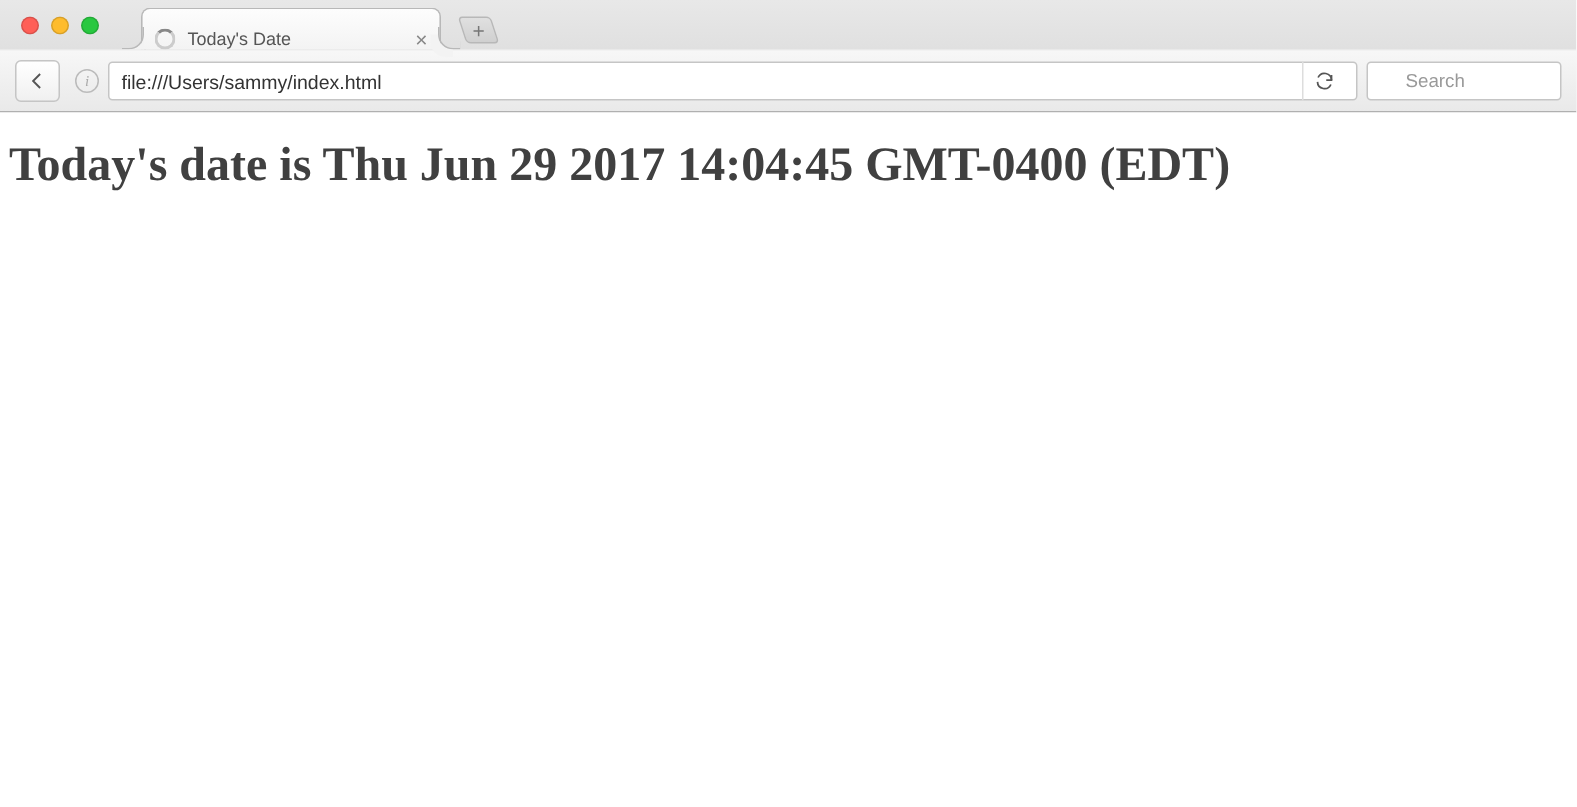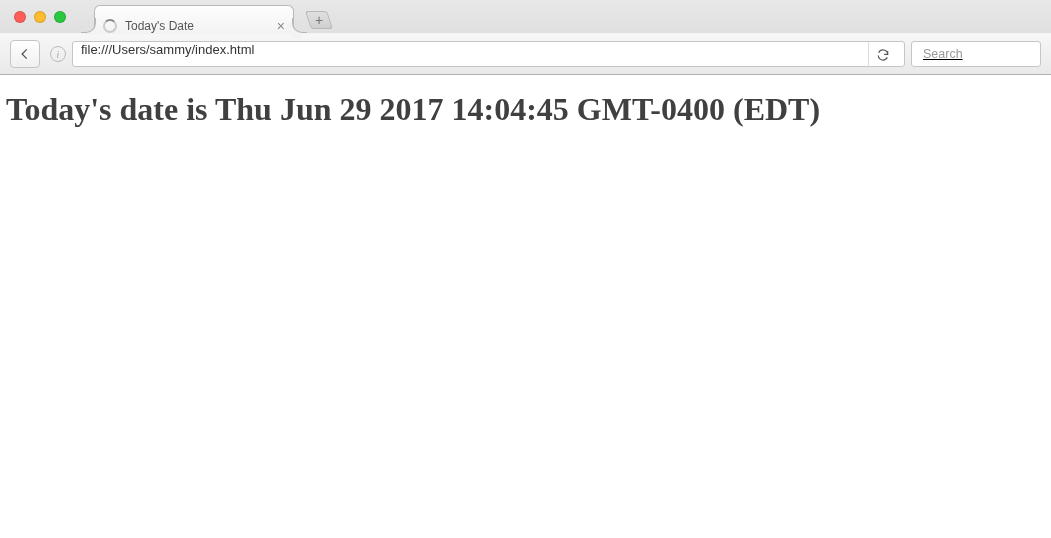--- a/index.html
+++ b/index.html
@@ -136,21 +136,21 @@
       font-family: Georgia, serif;
       margin-left: 4px;
     }
     .url-bar {
       flex: 1;
       height: 26px;
       background: #fff;
       border: 1px solid #c5c5c5;
       border-radius: 3px;
       display: flex;
-      align-items: flex-start;
+      align-items: center;
       padding: 0 8px;
     }
     .url-bar input {
       border: none;
       outline: none;
       flex: 1;
       font-size: 13px;
       color: #333;
       background: transparent;
     }
@@ -164,23 +164,22 @@
       margin-left: 4px;
     }
     .search-bar {
       width: 130px;
       height: 26px;
       background: #fff;
       border: 1px solid #c5c5c5;
       border-radius: 3px;
       display: flex;
       align-items: center;
-      padding: 0 6px;
+      padding: 0 20px;
       gap: 5px;
-      text-decoration: underline;
     }
     .search-bar input {
       border: none;
       outline: none;
       flex: 1;
       font-size: 12.5px;
       color: #333;
       background: transparent;
     }
     .search-bar input::placeholder { color: #999; }

